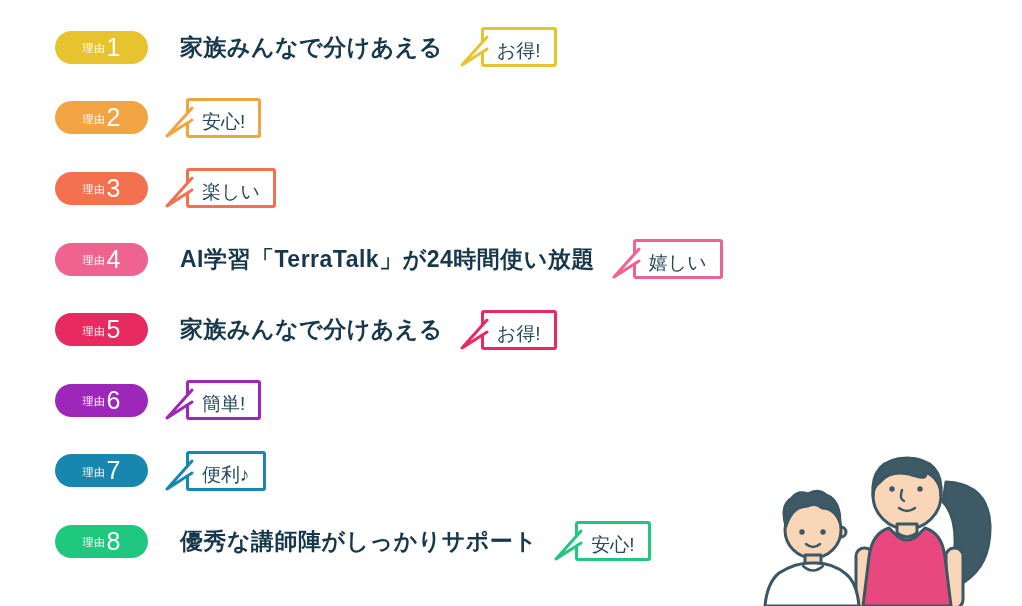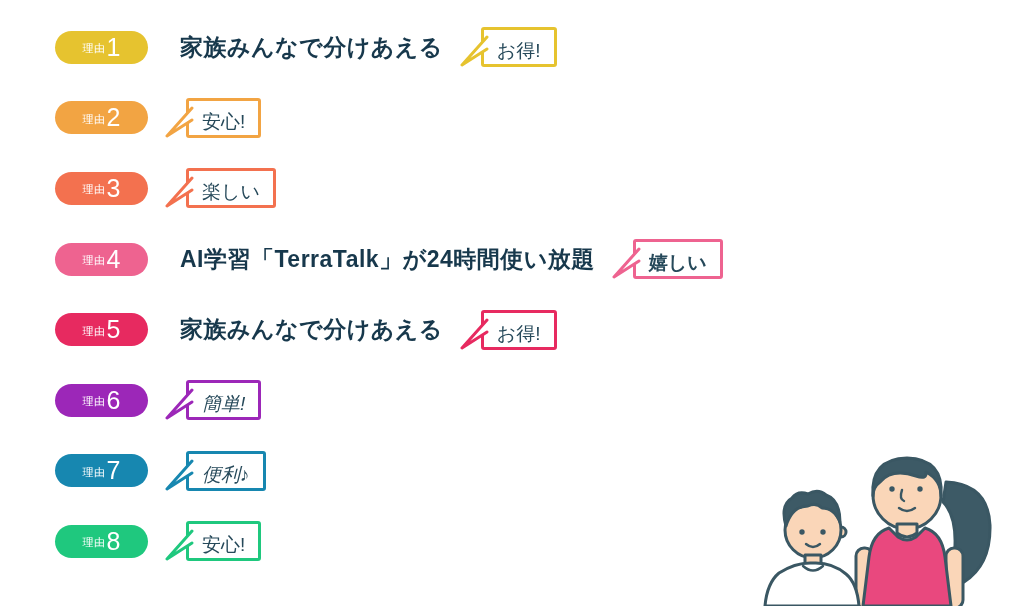--- a/index.html
+++ b/index.html
@@ -92,21 +92,21 @@
         <span>楽しい</span>
       </div>
     </div>
 
     <div class="row">
       <div class="badge" style="background: rgb(238, 99, 144);">
           <span class="badge-word">理由</span>
           <span class="badge-num">4</span>
         </div>
       <div class="heading">AI学習「TerraTalk」が24時間使い放題</div>
-      <div class="bubble" style="border-color: rgb(238, 99, 144); font-weight: bold;">
+      <div class="bubble" style="border-color: rgb(238, 99, 144);">
         <svg class="tail" viewBox="0 0 30 34" aria-hidden="true">
             <path class="tail-path" d="M28 3 L3 31 L28 15" fill="#ffffff" stroke-width="3" stroke-linejoin="round" stroke-linecap="round" stroke="#EE6390"></path>
           </svg>
         <span>嬉しい</span>
       </div>
     </div>
 
     <div class="row">
       <div class="badge" style="background: rgb(231, 42, 96);">
           <span class="badge-word">理由</span>
@@ -119,46 +119,47 @@
           </svg>
         <span>お得!</span>
       </div>
     </div>
 
     <div class="row">
       <div class="badge" style="background: rgb(156, 39, 184);">
           <span class="badge-word">理由</span>
           <span class="badge-num">6</span>
         </div>
-      <div class="bubble" style="border-color: rgb(156, 39, 184); font-style: italic;">
+      <div class="bubble" style="border-color: rgb(156, 39, 184);">
         <svg class="tail" viewBox="0 0 30 34" aria-hidden="true">
             <path class="tail-path" d="M28 3 L3 31 L28 15" fill="#ffffff" stroke-width="3" stroke-linejoin="round" stroke-linecap="round" stroke="#9C27B8"></path>
           </svg>
         <span>簡単!</span>
       </div>
     </div>
 
     <div class="row">
       <div class="badge" style="background: rgb(23, 135, 176);">
           <span class="badge-word">理由</span>
           <span class="badge-num">7</span>
         </div>
-      <div class="bubble" style="border-color: rgb(23, 135, 176); font-style: italic;">
+      <div class="bubble" style="border-color: rgb(23, 135, 176);">
         <svg class="tail" viewBox="0 0 30 34" aria-hidden="true">
             <path class="tail-path" d="M28 3 L3 31 L28 15" fill="#ffffff" stroke-width="3" stroke-linejoin="round" stroke-linecap="round" stroke="#1787B0"></path>
           </svg>
         <span>便利♪</span>
       </div>
     </div>
 
     <div class="row">
       <div class="badge" style="background: rgb(31, 200, 126);">
           <span class="badge-word">理由</span>
           <span class="badge-num">8</span>
         </div>
+      <div class="heading">優秀な講師陣がしっかりサポート</div>
       <div class="bubble" style="border-color: rgb(31, 200, 126);">
         <svg class="tail" viewBox="0 0 30 34" aria-hidden="true">
             <path class="tail-path" d="M28 3 L3 31 L28 15" fill="#ffffff" stroke-width="3" stroke-linejoin="round" stroke-linecap="round" stroke="#1FC87E"></path>
           </svg>
         <span>安心!</span>
       </div>
     </div>
 
   </div>
 

